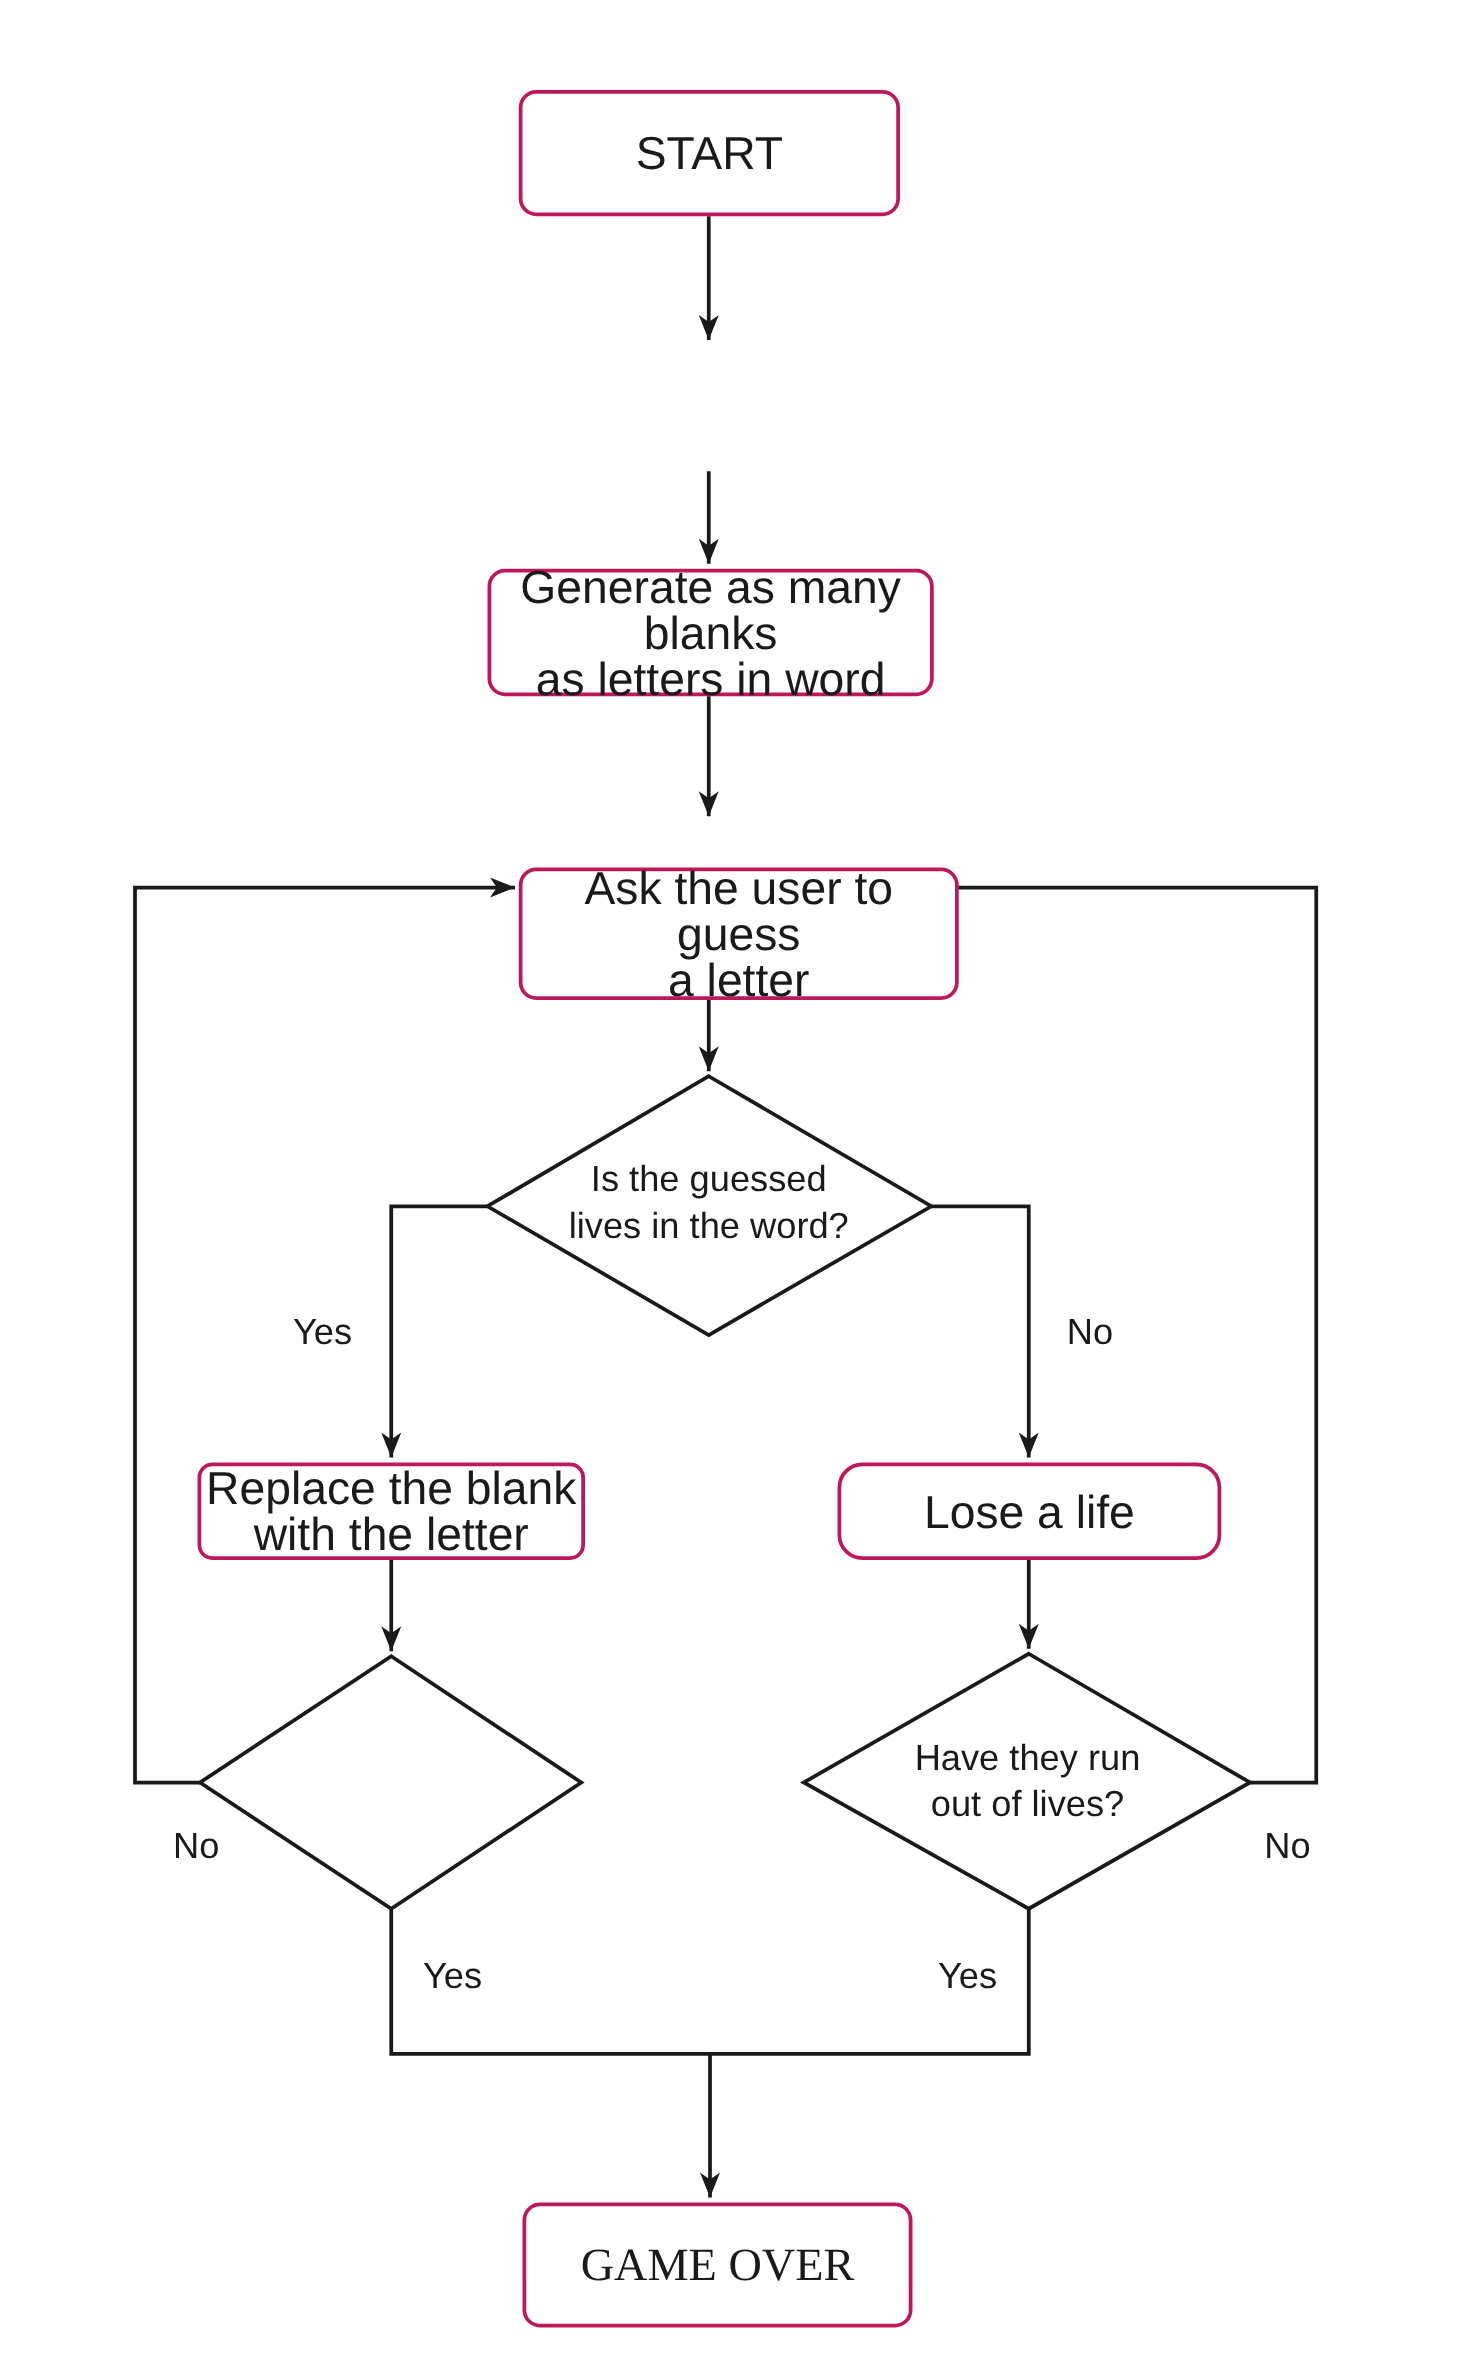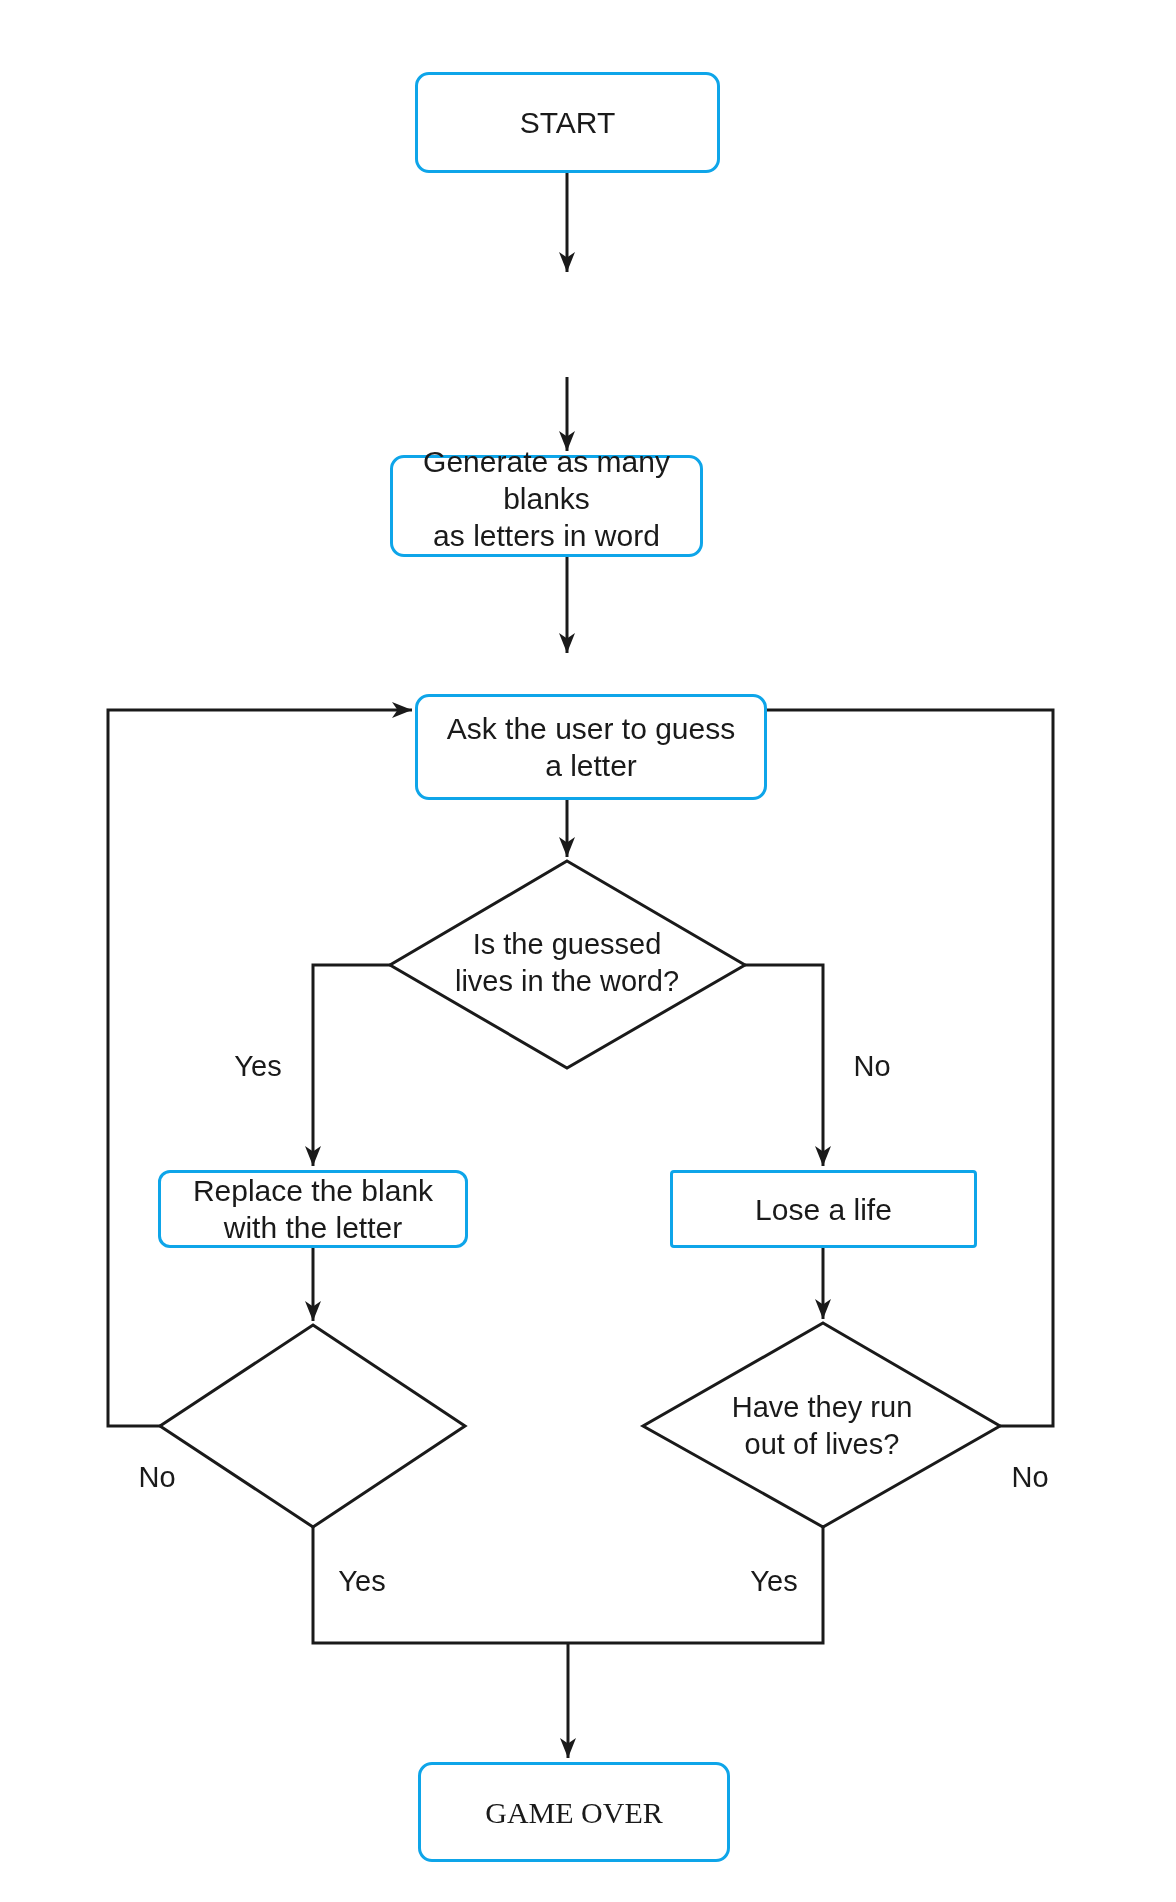--- a/index.html
+++ b/index.html
@@ -9,25 +9,25 @@
     background:#ffffff;
     font-family:"Liberation Sans", sans-serif;
     color:#1a1a1a;
     overflow:hidden;
   }
   #wires { position:absolute; left:0; top:0; }
   .node {
     position:absolute;
     box-sizing:border-box;
     background:#ffffff;
-    border:3px solid #0ea5e9;
+    border:3px solid #be185d;
     border-radius:14px;
     display:flex; align-items:center; justify-content:center;
     text-align:center;
-    font-size:30px; line-height:37px;
+    font-size:37px; line-height:37px;
     white-space:pre-line;
   }
   .dlabel {
     position:absolute;
     transform:translate(-50%,-50%);
     text-align:center;
     font-size:29px; line-height:37px;
     white-space:pre-line;
   }
   .elabel {
@@ -69,36 +69,36 @@
     <polygon points="567,861 745,965 567,1068 390,965" fill="#ffffff" stroke="#1a1a1a" stroke-width="3"></polygon>
     <polygon points="313,1325 465,1426 313,1527 160,1426" fill="#ffffff" stroke="#1a1a1a" stroke-width="3"></polygon>
     <polygon points="823,1323 1000,1426 823,1527 643,1426" fill="#ffffff" stroke="#1a1a1a" stroke-width="3"></polygon>
   </svg>
 
   <div class="node" style="left:415px; top:72px;  width:305px; height:101px;">
     <span>START</span>
   </div>
 
 
-  <div class="node" style="left:390px; top:455px; width:313px; height:102px;align-items:flex-end;">
+  <div class="node" style="left:390px; top:455px; width:357px; height:102px;">
     <span>Generate as many blanks
 as letters in word</span>
   </div>
 
   <div class="node" style="left:415px; top:657px; width:352px; height:106px;margin-top:37px;">
     <span>Ask the user to guess
 a letter</span>
   </div>
 
   <div class="node" style="left:158px; top:1170px; width:310px; height:78px; border-radius:12px;">
     <span>Replace the blank
 with the letter</span>
   </div>
 
-  <div class="node" style="left:670px; top:1170px; width:307px; height:78px; border-radius:4px;">
+  <div class="node" style="left:670px; top:1170px; width:307px; height:78px; border-radius:20px;">
     <span>Lose a life</span>
   </div>
 
   <div class="node" style="left:418px; top:1762px; width:312px; height:100px;font-family:Liberation Serif, serif;">
     <span>GAME OVER</span>
   </div>
 
   <div class="dlabel" style="left:567px; top:963px;">Is the guessed
 lives in the word?</div>
   <div class="dlabel" style="left:822px; top:1426px;">Have they run

